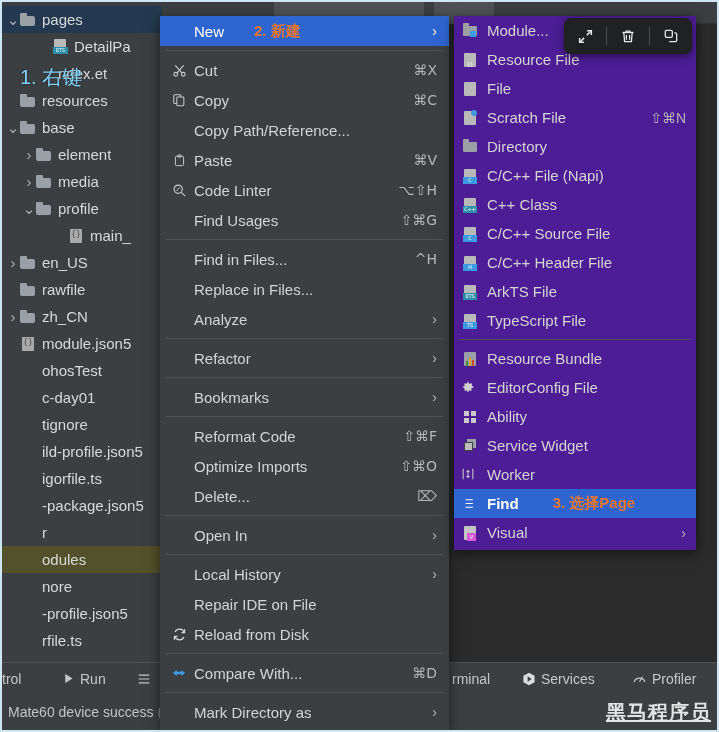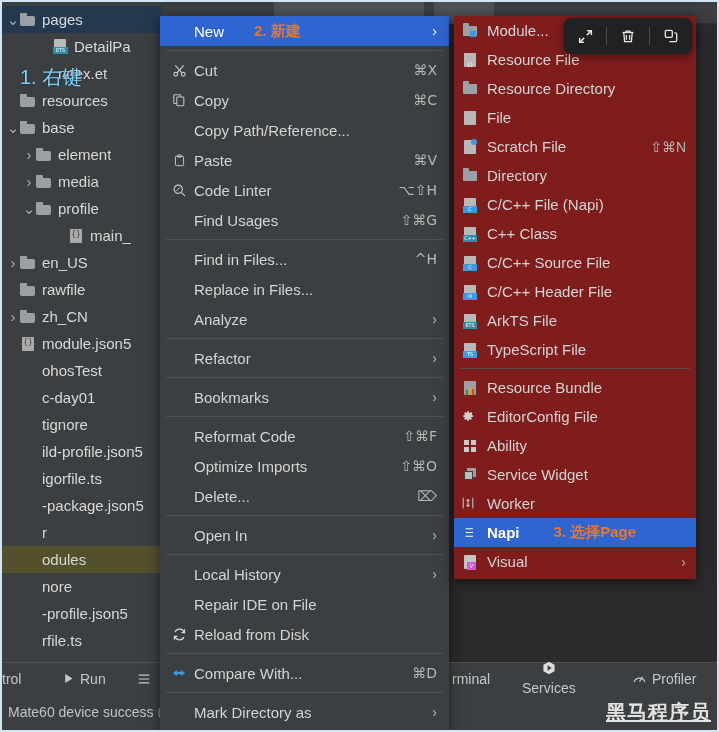--- a/index.html
+++ b/index.html
@@ -140,21 +140,21 @@
     padding-left: 14px;
   }
   .mi-arrow { margin-left: auto; color: #b6b6b6; font-size: 14px; }
   .mi.hl .mi-arrow { color: #fff; }
   .sep { height: 1px; background: #4e5254; margin: 4px 6px; }
 
   
   #sub-menu {
     position: absolute; left: 452px; top: 14px;
     width: 242px;
-    background: #7f1d1d;
+    background: #4c1d95;
     box-shadow: 0 3px 12px rgba(0,0,0,.55);
     z-index: 11;
     padding-bottom: 3px;
   }
   .si {
     position: relative;
     display: flex; align-items: center;
     height: 29px;
     color: #d4d4d4; font-size: 15px;
     padding-left: 7px; padding-right: 10px;
@@ -555,29 +555,20 @@
           <span class="fic">
             <span class="page"></span>
             <span class="tag" style="background:transparent">{}</span>
           </span>
         </span>
         <span>Resource File</span>
       </div>
       <div class="si">
         <span class="si-icon">
           <span class="fic">
-            <span class="fold-tab"></span>
-            <span class="fold"></span>
-          </span>
-        </span>
-        <span>Resource Directory</span>
-      </div>
-      <div class="si">
-        <span class="si-icon">
-          <span class="fic">
             <span class="page"></span>
           </span>
         </span>
         <span>File</span>
       </div>
       <div class="si">
         <span class="si-icon">
           <span class="fic">
             <span class="page"></span>
             <span style="position:absolute;left:8px;top:0;width:6px;height:6px;border-radius:50%;background:#3d9ae2"></span>
@@ -695,21 +686,21 @@
             <path d="M6.3 5.8 8 4.1l1.7 1.7"></path>
             <path d="M6.3 10.2 8 11.9l1.7-1.7"></path>
           </svg></span>
         <span>Worker</span>
       </div>
       <div class="si hl">
         <span class="si-icon"><svg width="14" height="13" viewBox="0 0 16 16" fill="none" stroke="#ffffff" stroke-width="1.3">
             <path d="M2 3.5h.01M2 8h.01M2 12.5h.01" stroke-width="2"></path>
             <path d="M5 3.5h9M5 8h9M5 12.5h9"></path>
           </svg></span>
-        <span>Napi</span>
+        <span>Find</span>
         <span class="si-anno">3. 选择Page</span>
       </div>
       <div class="si">
         <span class="si-icon">
           <span class="fic">
             <span class="page" style="background:#c4c4c4"></span>
             <span style="position:absolute;left:4px;bottom:0px;width:9px;height:8px;background:#d45ad4;color:#fff;font-size:5px;line-height:8px;text-align:center">V</span>
           </span>
         </span>
         <span>Visual</span>
@@ -759,21 +750,21 @@
       <div class="tb-item" style="position: absolute; left: 135px;">
         <span style="display: inline-flex;">
           <svg width="14" height="14" viewBox="0 0 16 16" fill="none" stroke="#c6c6c6" stroke-width="1.3">
             <path d="M2 3.5h12M2 8h12M2 12.5h12"></path>
           </svg>
         </span>
       </div>
       <div class="tb-item" style="position: absolute; left: 450px;">
         <span>rminal</span>
       </div>
-      <div class="tb-item" style="position: absolute; left: 520px; flex-direction: column;">
+      <div class="tb-item" style="position: absolute; left: 520px;">
         <span style="display: inline-flex;">
           <svg width="14" height="14" viewBox="0 0 16 16" fill="#dcdcdc">
             <path d="M8 .8 14.4 4.4v7.2L8 15.2 1.6 11.6V4.4z"></path>
             <path d="M6.4 4.8 11 8l-4.6 3.2z" fill="#3c3f41"></path>
           </svg>
         </span>
         <span>Services</span>
       </div>
       <div class="tb-item" style="position: absolute; left: 630px;">
         <span style="display: inline-flex;">

